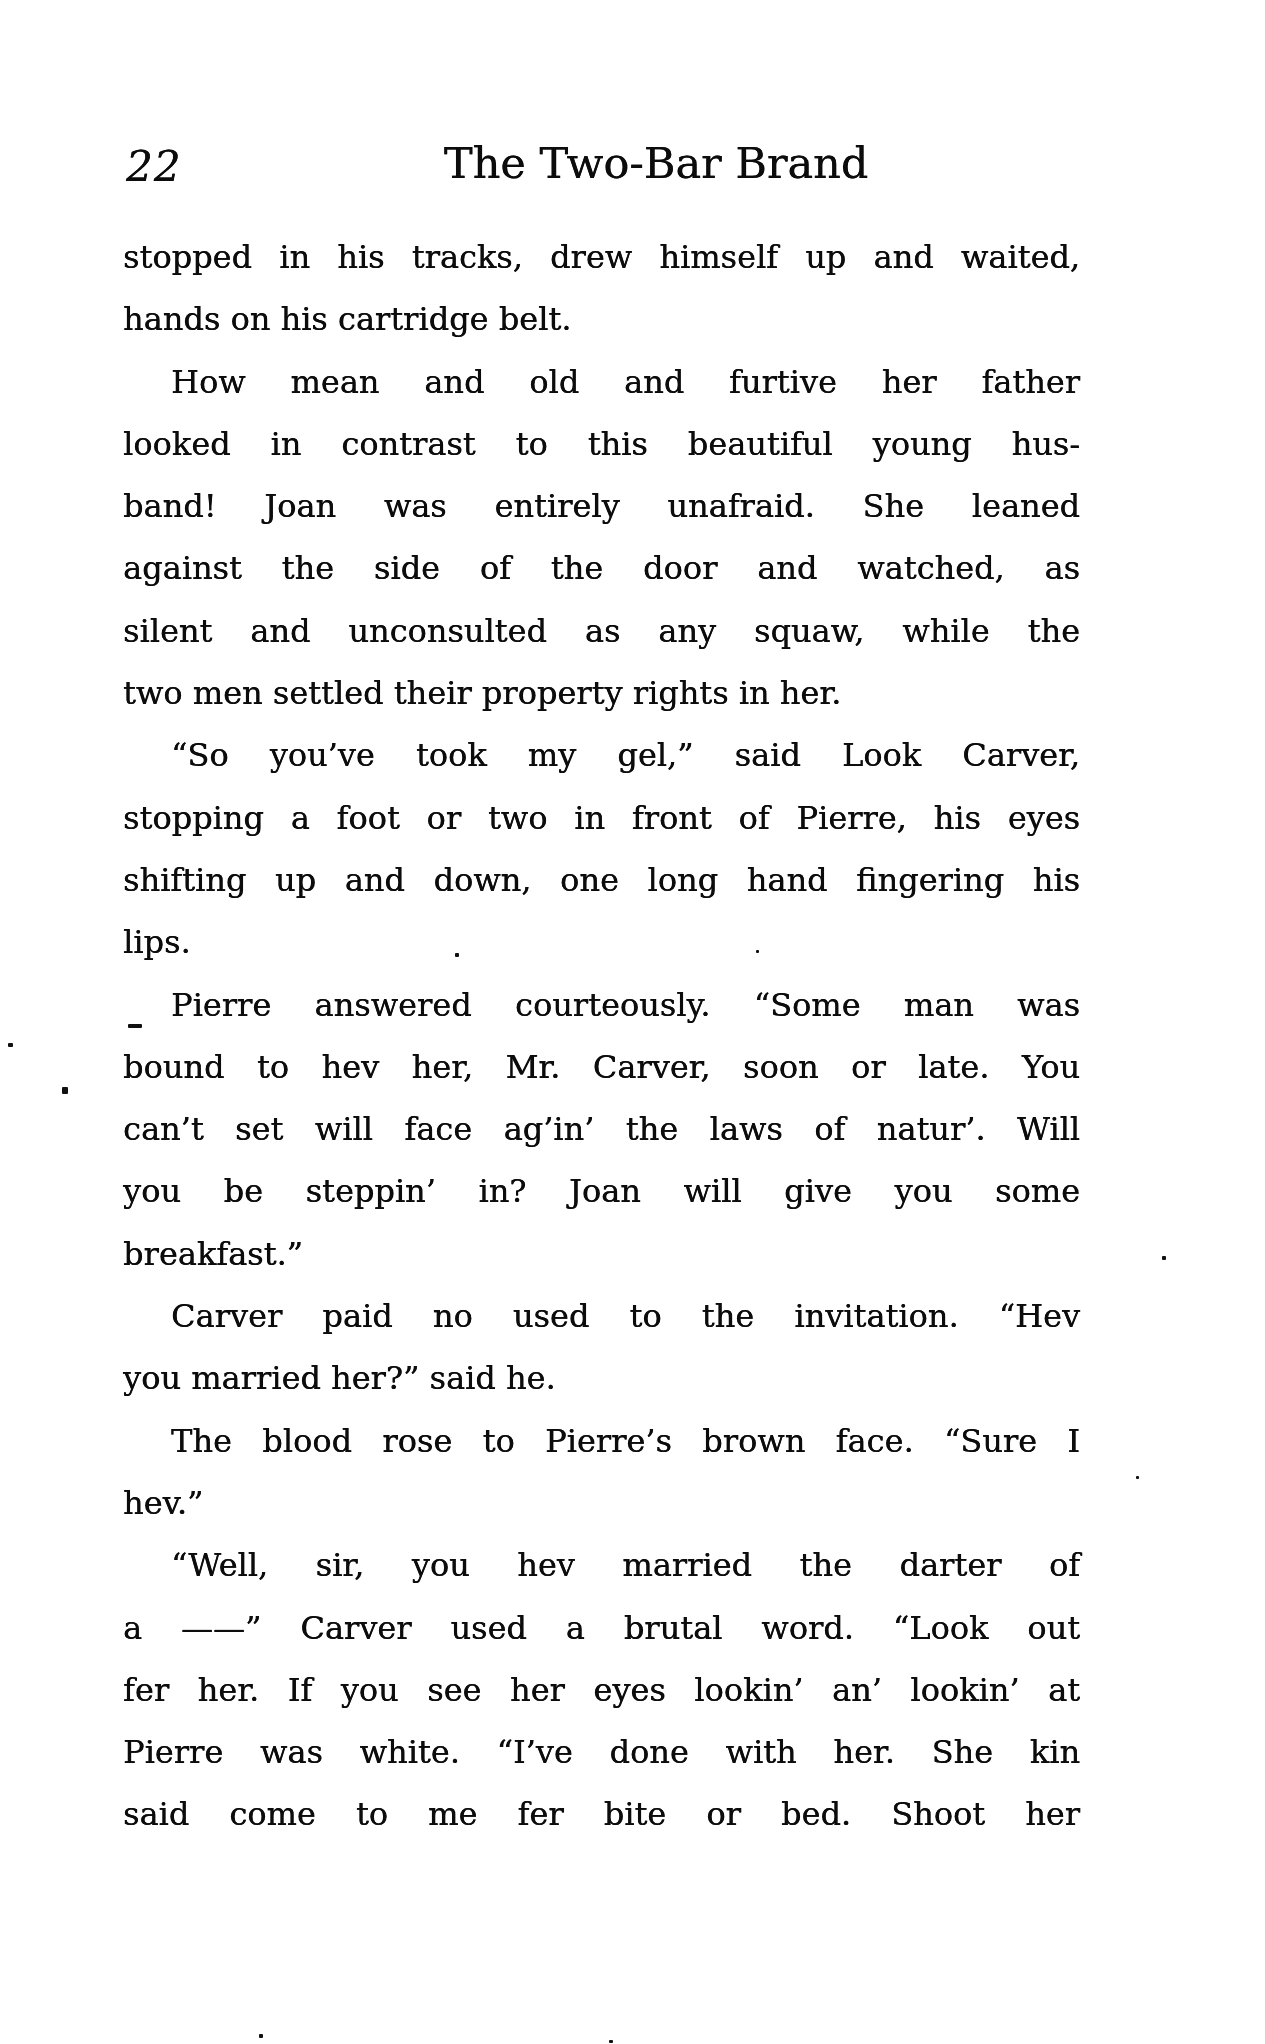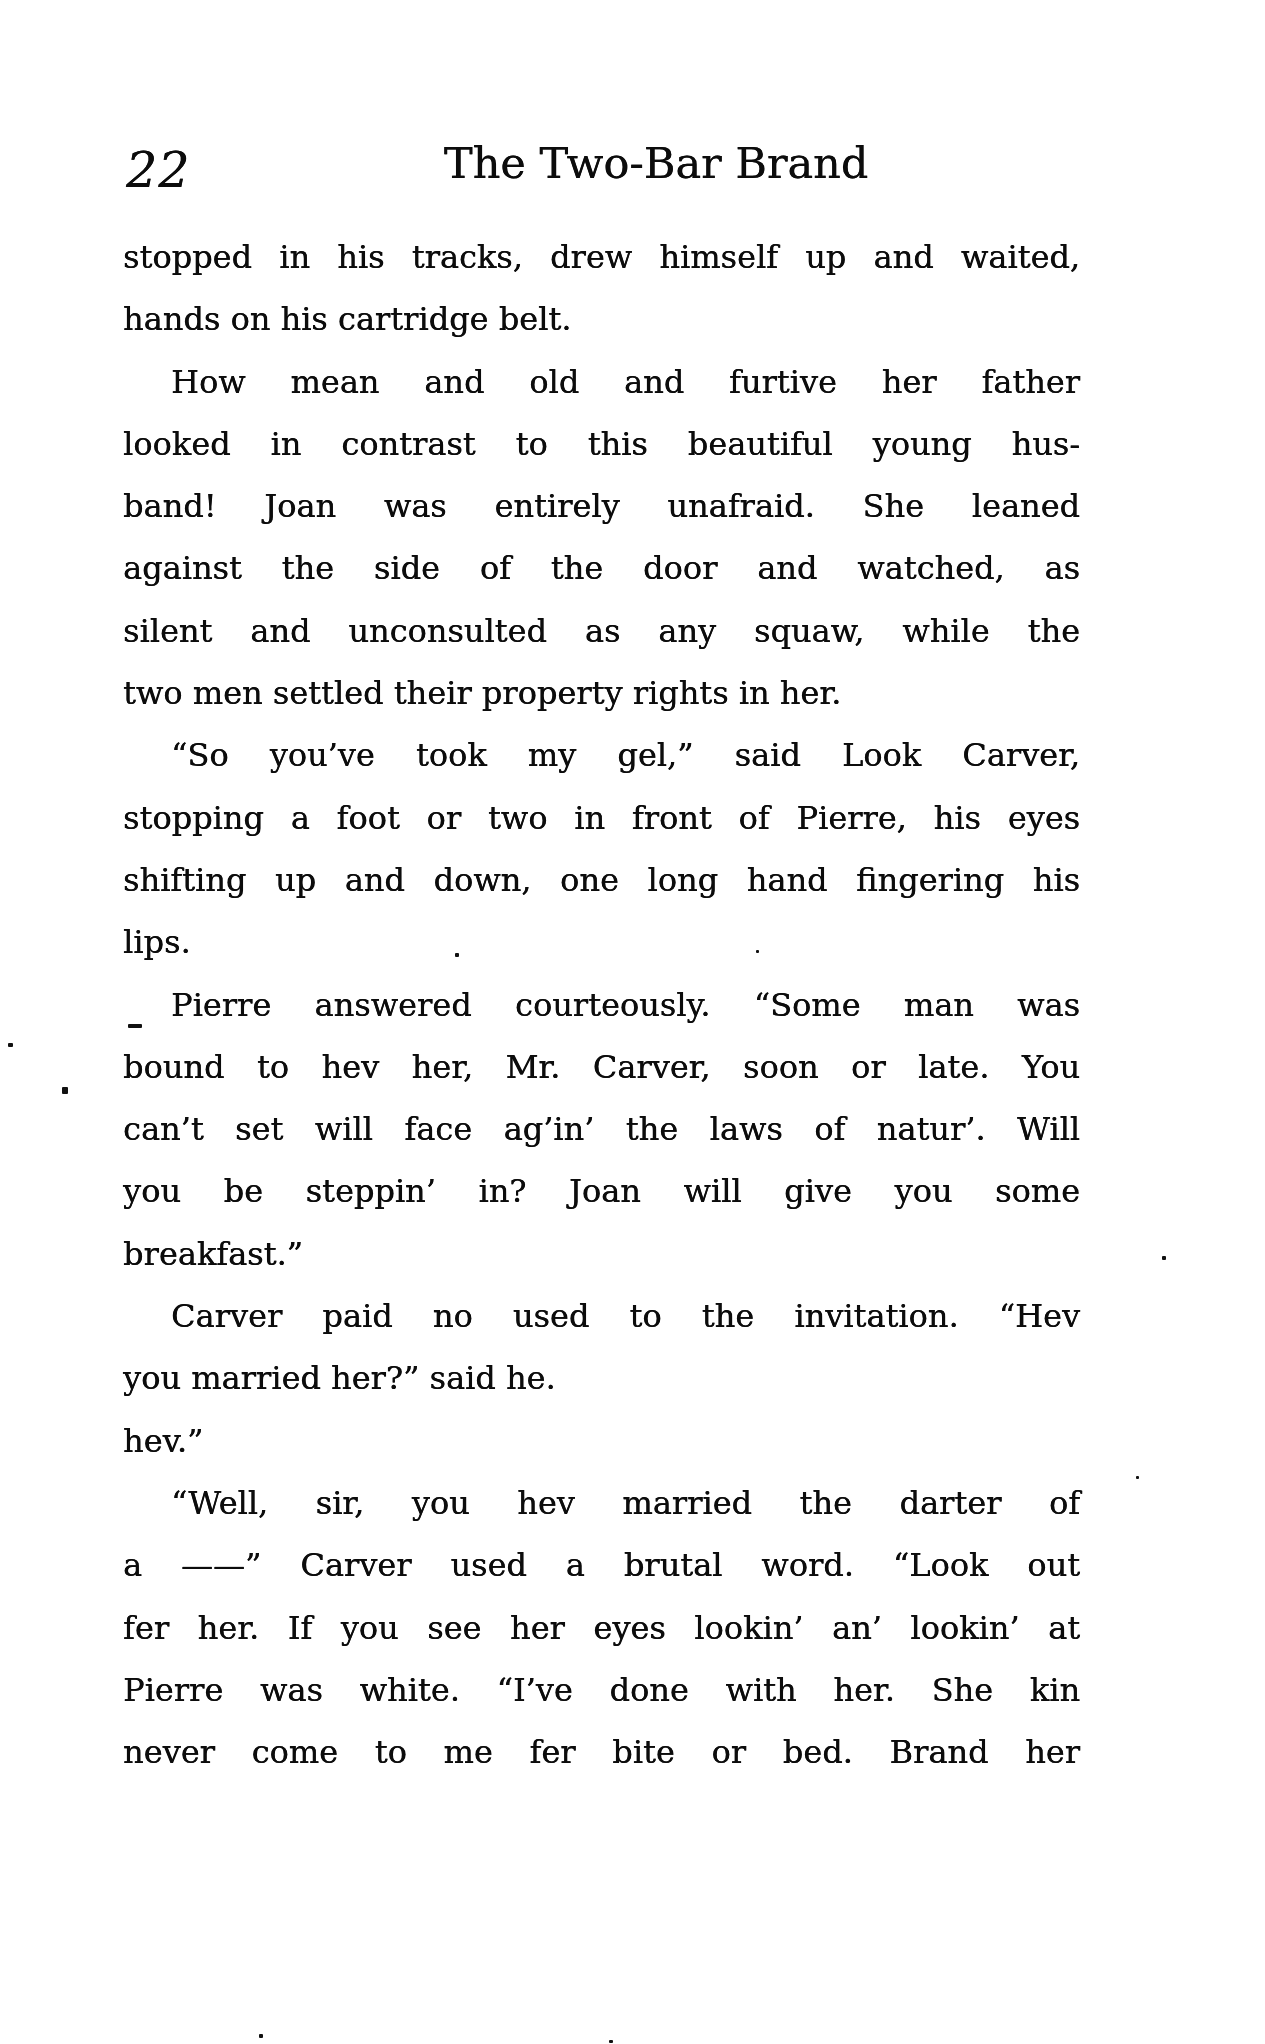--- a/index.html
+++ b/index.html
@@ -16,21 +16,21 @@
     background: #ffffff;
   }
   .page-header {
     position: absolute;
     top: 126px; left: 100px;
     width: 980px; height: 74px;
   }
   .page-number {
     position: absolute;
     left: 26px; top: 16px;
-    font-size: 49px;
+    font-size: 42px;
     font-style: italic;
     letter-spacing: 1px;
     text-shadow: 0.3px 0 0 currentColor;
   }
   .running-title {
     position: absolute;
     left: 0; top: 0; width: 100%;
     text-align: center;
     text-indent: 132px; 
     font-size: 43px;
@@ -87,26 +87,27 @@
       <div class="text-line">stopping a foot or two in front of Pierre, his eyes</div>
       <div class="text-line">shifting up and down, one long hand fingering his</div>
       <div class="text-line no-justify">lips.</div>
       <div class="text-line indent">Pierre answered courteously. “Some man was</div>
       <div class="text-line">bound to hev her, Mr. Carver, soon or late. You</div>
       <div class="text-line">can’t set will face ag’in’ the laws of natur’. Will</div>
       <div class="text-line">you be steppin’ in? Joan will give you some</div>
       <div class="text-line no-justify">breakfast.”</div>
       <div class="text-line indent">Carver paid no used to the invitation. “Hev</div>
       <div class="text-line no-justify">you married her?” said he.</div>
+      <div class="text-line indent">The blood rose to Pierre’s brown face. “Sure I</div>
       <div class="text-line no-justify">hev.”</div>
       <div class="text-line indent">“Well, sir, you hev married the darter of</div>
       <div class="text-line">a ——” Carver used a brutal word. “Look out</div>
       <div class="text-line">fer her. If you see her eyes lookin’ an’ lookin’ at</div>
       <div class="text-line">Pierre was white. “I’ve done with her. She kin</div>
-      <div class="text-line">never come to me fer bite or bed. Brand her</div>
+      <div class="text-line">said come to me fer bite or bed. Shoot her</div>
     </div>
 
 </div>
 
 <div class="ink-speck" style="left: 128px; top: 1024px; width: 14px; height: 4px;"></div>
 <div class="ink-speck" style="left: 8px; top: 1043px; width: 5px; height: 4px;"></div>
 <div class="ink-speck" style="left: 62px; top: 1087px; width: 6px; height: 7px;"></div>
 <div class="ink-speck" style="left: 455px; top: 953px; width: 4px; height: 4px;"></div>
 <div class="ink-speck" style="left: 756px; top: 950px; width: 3px; height: 3px;"></div>
 <div class="ink-speck" style="left: 1162px; top: 1256px; width: 4px; height: 4px;"></div>

